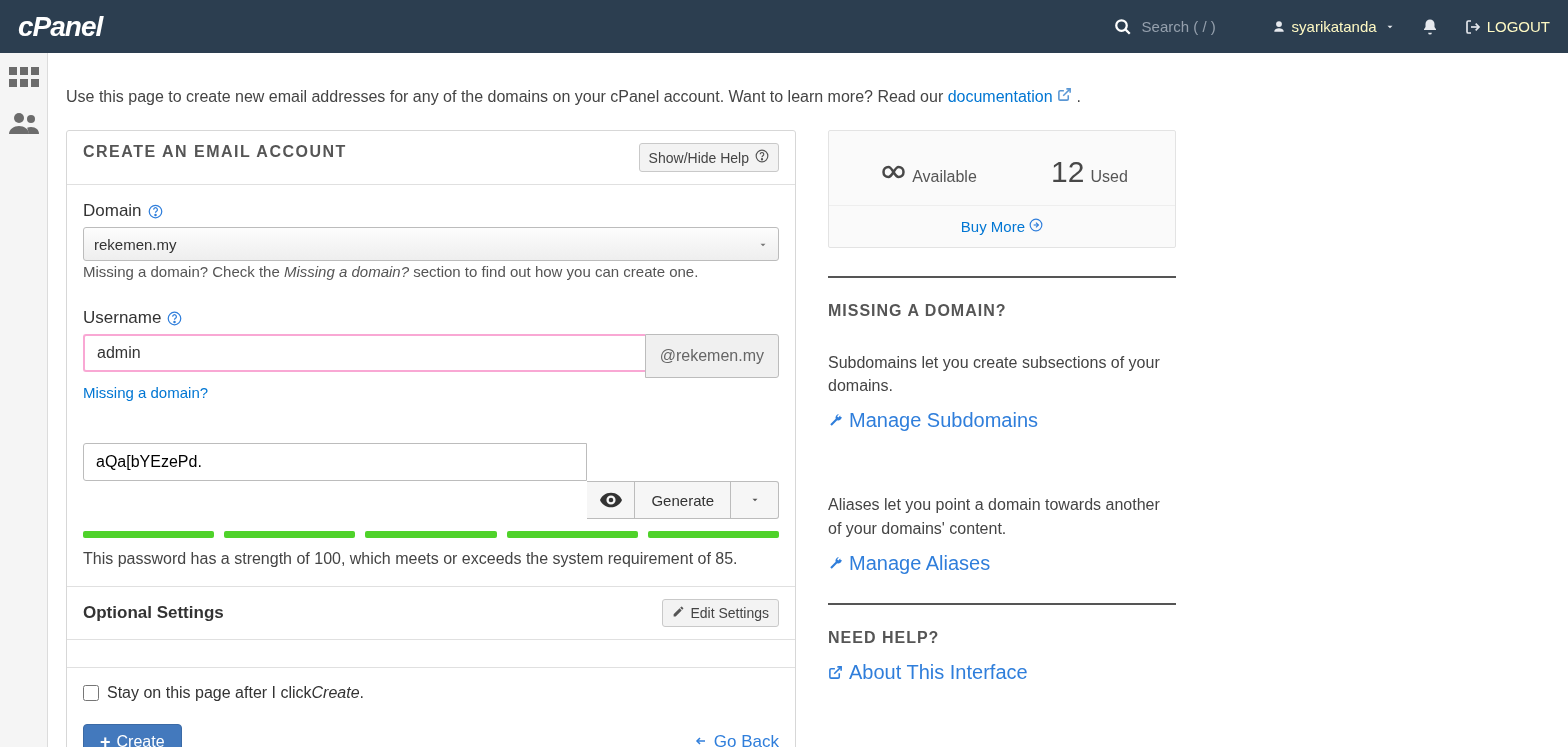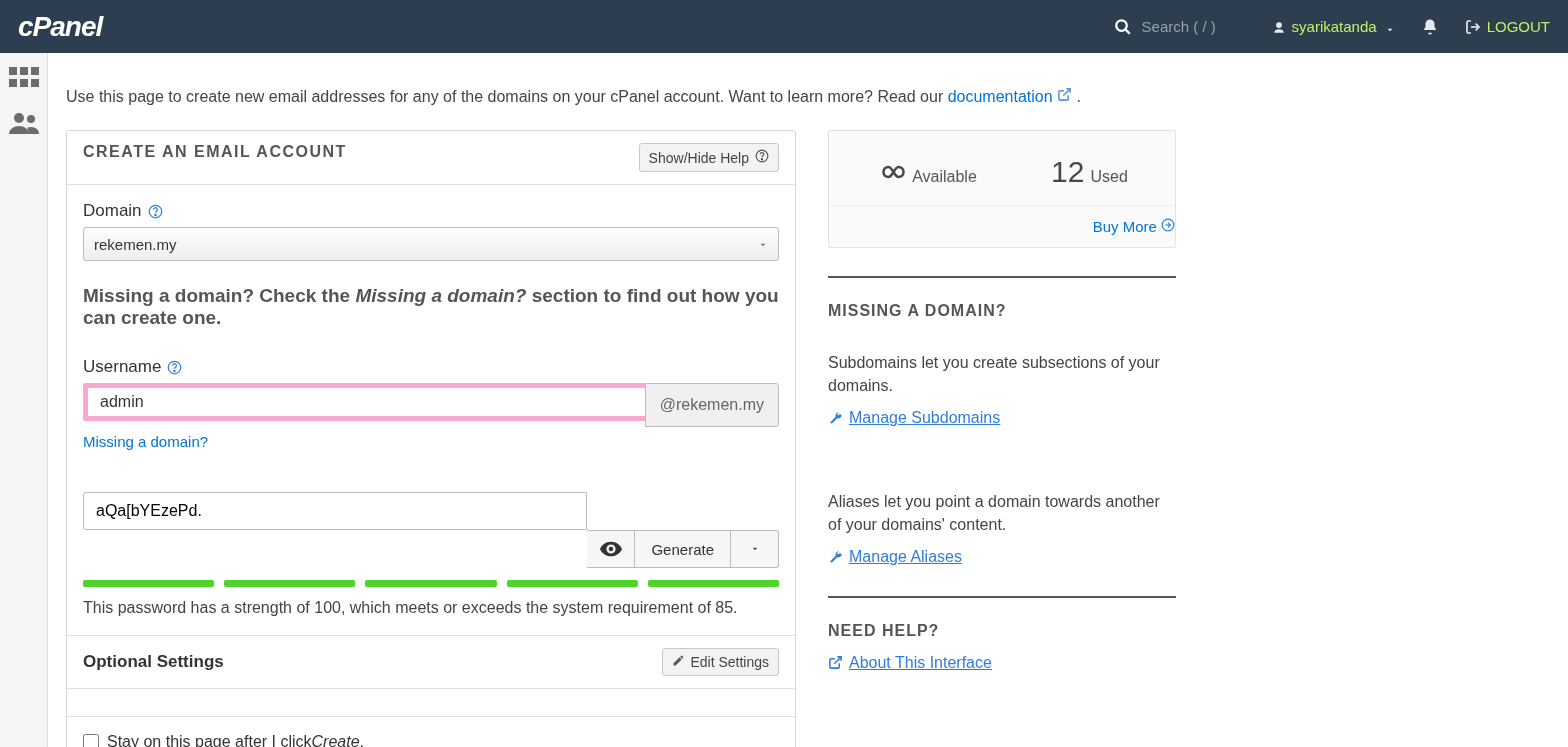--- a/index.html
+++ b/index.html
@@ -24,21 +24,21 @@
   padding: 0 18px;
 }
 .topbar .logo { font-style: italic; font-weight: 700; font-size: 28px; letter-spacing: -1px; }
 .topbar .spacer { flex: 1; }
 .topbar .search-icon { margin-right: 10px; display: inline-flex; }
 .topbar .search-input {
   background: transparent; border: none; color: #aaaeb5;
   font-size: 15px; width: 110px; outline: none;
 }
 .topbar .search-input::placeholder { color: #95a0ad; }
-.topbar .tb-section { display: flex; align-items: flex-end; margin-left: 20px; color: #bef264; }
+.topbar .tb-section { display: flex; align-items: center; margin-left: 20px; color: #fef9c3; }
 .topbar .tb-section .tb-icon { display: inline-flex; margin-right: 6px; }
 
 
 .layout { display: flex; height: 694px; }
 .sidebar {
   width: 48px;
   background: #f5f5f5;
   border-right: 1px solid #dcdcdc;
   display: flex;
   flex-direction: column;
@@ -79,26 +79,26 @@
 .field-label { font-weight: 400; font-size: 17px; color: #333; display: flex; align-items: center; margin-bottom: 6px; }
 .field-label .help-i { color: #2f7edb; margin-left: 6px; display: inline-flex; }
 
 .domain-select {
   width: 100%; height: 34px;
   background: linear-gradient(to bottom,#fdfdfd,#eeeeee);
   border: 1px solid #bcbcbc; border-radius: 3px;
   padding: 0 10px; font-size: 15px; color: #333;
   display: flex; align-items: center; justify-content: space-between;
 }
-.domain-help { font-size: 19px; color: #555; margin-top: 24px; font-weight: bold; }
+.domain-help { font-size: 15px; color: #555; margin-top: 2px; }
 .domain-help em { font-style: italic; color: #555; }
 
 .input-group { display: flex; margin-top: 6px; }
 .text-input {
-  flex: 1; height: 38px; border: 5px solid #f9a8d4; border-radius: 3px;
+  flex: 1; height: 38px; border: 2px solid #f9a8d4; border-radius: 3px;
   padding: 0 12px; font-size: 16px; color: #333; outline: none;
 }
 .text-input.grouped-right { border-top-right-radius: 0; border-bottom-right-radius: 0; border-right: none; }
 .addon-right {
   height: 44px; background: #f0f0f0; border: 1px solid #bcbcbc;
   border-top-right-radius: 3px; border-bottom-right-radius: 3px;
   display: flex; align-items: center; padding: 0 14px; color: #666; font-size: 16px;
 }
 .missing-link { font-size: 15px; margin-top: 6px; display: inline-block; }
 
@@ -134,36 +134,36 @@
   padding: 8px 16px; font-size: 16px; cursor: pointer;
   display: inline-flex; align-items: center;
 }
 .btn-create .plus { font-weight: 700; margin-right: 6px; font-size: 18px; line-height: 1; }
 .go-back { font-size: 17px; color: #2f7edb; }
 
 
 .stats-box {
   border: 1px solid #e3e3e3; border-radius: 2px;
   background: #fafafa;
-  text-align: right;
+  text-align: center;
 }
 .stats-top {
   display: flex; justify-content: space-around; align-items: center;
   padding: 24px 10px 16px 10px;
 }
 .stat { display: flex; align-items: baseline; gap: 6px; color: #555; }
 .stat .big { font-size: 30px; color: #484848; font-weight: 400; }
 .stat .lbl { font-size: 16px; color: #555; }
 .stats-bottom { padding: 12px 0; border-top: 1px solid #eee; }
 .stats-bottom a { font-size: 15px; }
 
 .side-sep { border-top: 2px solid #555; margin: 28px 0 24px 0; }
 .side-title { font-weight: 700; letter-spacing: 1px; font-size: 16px; color: #555; margin-bottom: 14px; }
 .side-text { font-size: 16px; color: #444; margin-bottom: 12px; line-height: 1.45; margin-top: 31px; }
-.side-link { display: inline-flex; align-items: center; font-size: 16px; color: #2f7edb; text-decoration: underline; }
+.side-link { display: inline-flex; align-items: center; font-size: 20px; color: #2f7edb; }
 .side-link .w-icon { margin-right: 6px; display: inline-flex; }
 
 .gap { height: 30px; }
 </style>
 </head>
 <body>
 
 <div class="topbar">
   <div class="logo">cPanel</div>
   <div class="spacer"></div>

